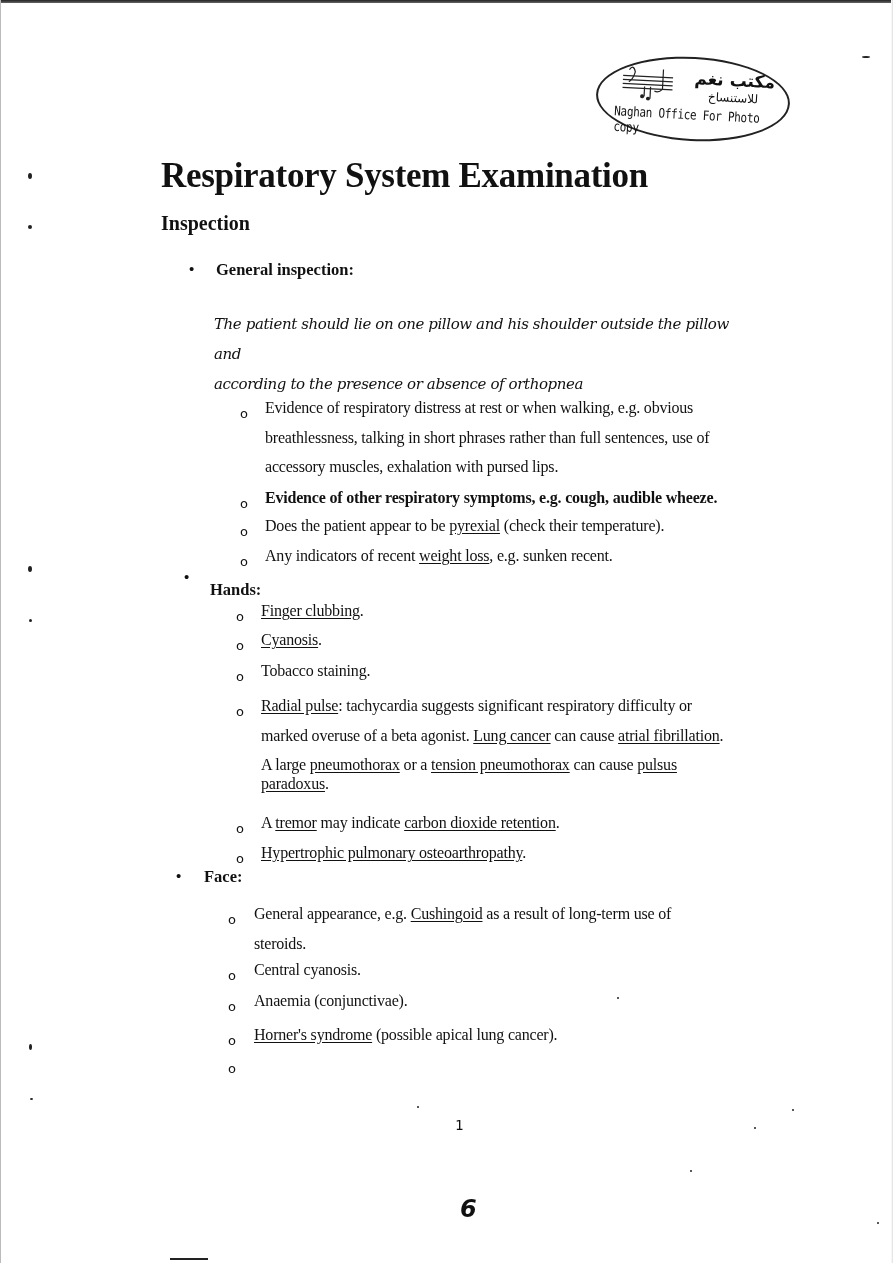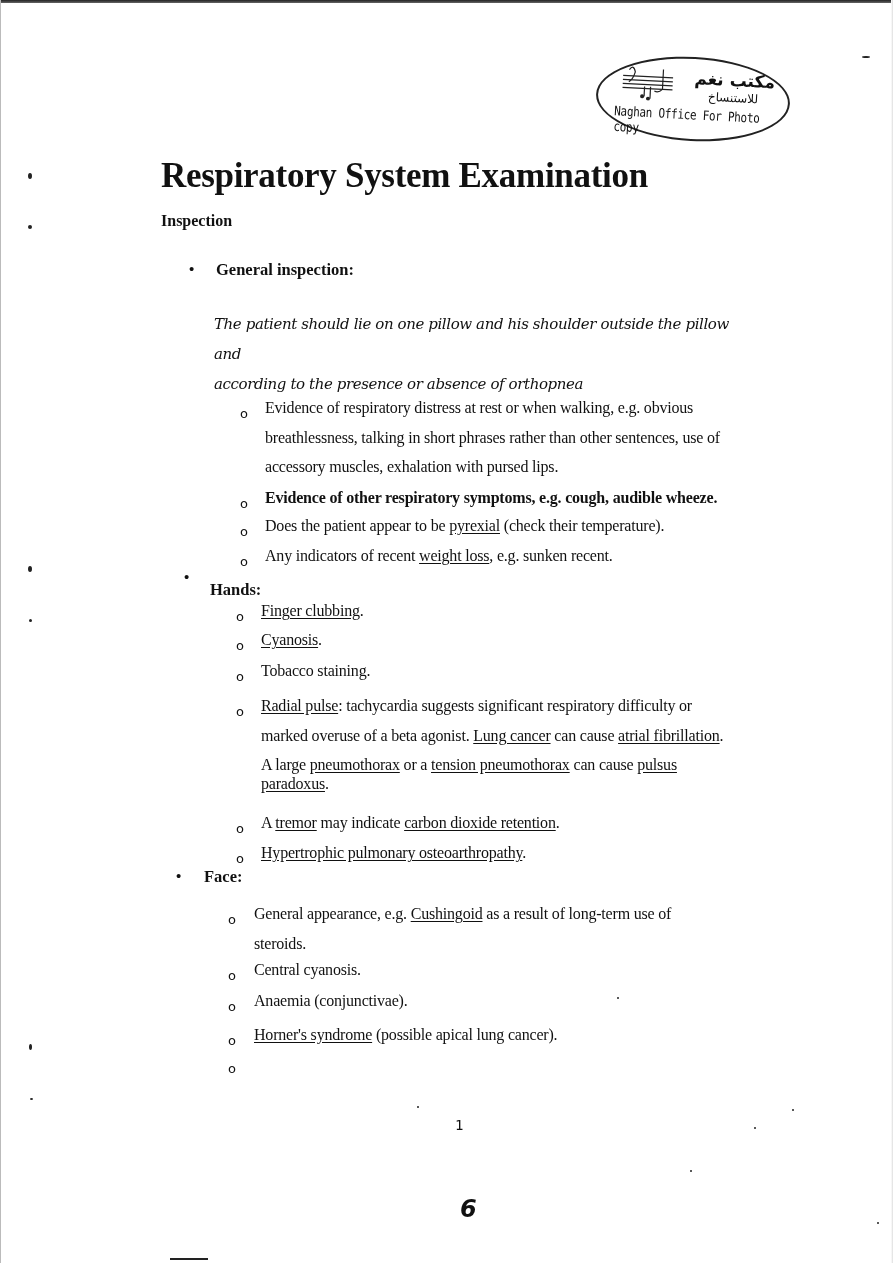--- a/index.html
+++ b/index.html
@@ -15,21 +15,21 @@
     .stamp {
       position: absolute; left: 596px; top: 57px; width: 190px; height: 80px;
       border: 2px solid #222; border-radius: 50%; transform: rotate(3deg);
     }
     .stamp .logo { position: absolute; left: 20px; top: 8px; width: 58px; height: 36px; }
     .stamp .arabic-1 { position: absolute; right: 14px; top: 9px; font-family: "DejaVu Sans", sans-serif; font-weight: bold; font-size: 17px; direction: rtl; }
     .stamp .arabic-2 { position: absolute; right: 30px; top: 30px; font-family: "DejaVu Sans", sans-serif; font-size: 12px; direction: rtl; }
     .stamp .stamp-en { position: absolute; left: 17px; top: 51px; font-family: "DejaVu Sans Mono", monospace; font-size: 11px; letter-spacing: -0.3px; transform: scaleY(1.2); }
 
     .page-title { position: absolute; left: 161px; top: 156px; margin: 0; font-size: 35px; font-weight: bold; letter-spacing: -0.3px; }
-    .section-heading { position: absolute; left: 161px; top: 212px; margin: 0; font-size: 16px; font-weight: bold; }
+    .section-heading { position: absolute; left: 161px; top: 212px; margin: 0; font-size: 20px; font-weight: bold; }
 
     .bullet { position: absolute; font-size: 16.5px; font-weight: bold; line-height: 1; }
     .bullet .dot { position: absolute; font-size: 15px; }
     .bullet .label { position: absolute; white-space: nowrap; }
 
     .intro {
       position: absolute; left: 214px; top: 309px; width: 540px; margin: 0;
       font-family: "DejaVu Serif", serif; font-style: italic; font-size: 15px; line-height: 30px; letter-spacing: -0.4px;
     }
 
@@ -80,21 +80,21 @@
 
 <p class="intro">
   <span>The patient should lie on one pillow and his shoulder outside the pillow and</span><br>
   <span>according to the presence or absence of orthopnea</span>
 </p>
 
 <div id="general-list">
     <div class="sub" style="left: 0px; top: 400px;">
       <span class="circle" style="left: 240px; top: -1px;">o</span>
       <span class="text" style="left: 265px; top: -7px;"><span>Evidence of respiratory distress at rest or when walking, e.g. obvious</span></span>
-      <span class="text" style="left: 265px; top: 22.5px;"><span>breathlessness, talking in short phrases rather than other sentences, use of</span></span>
+      <span class="text" style="left: 265px; top: 22.5px;"><span>breathlessness, talking in short phrases rather than full sentences, use of</span></span>
       <span class="text" style="left: 265px; top: 52px;"><span>accessory muscles, exhalation with pursed lips.</span></span>
     </div>
     <div class="sub" style="left: 0px; top: 490px;">
       <span class="circle" style="left: 240px; top: -1px;">o</span>
       <span class="text" style="left: 265px; top: -7px; font-weight: bold;"><span>Evidence of other respiratory symptoms, e.g. cough, audible wheeze.</span></span>
     </div>
     <div class="sub" style="left: 0px; top: 518px;">
       <span class="circle" style="left: 240px; top: -1px;">o</span>
       <span class="text" style="left: 265px; top: -7px;"><span>Does the patient appear to be </span><span class="u">pyrexial</span><span> (check their temperature).</span></span>
     </div>

